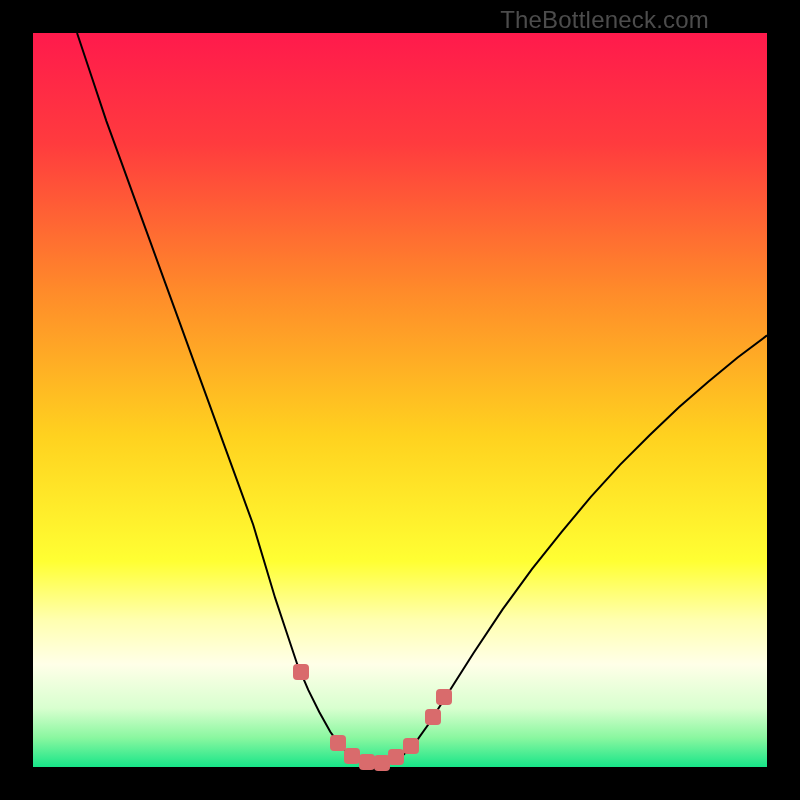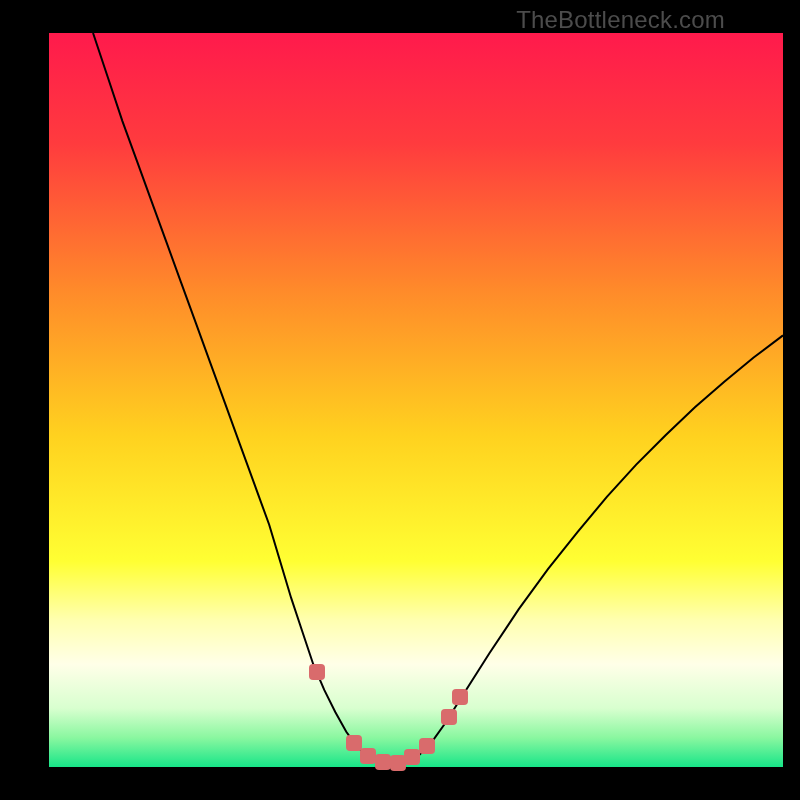--- a/index.html
+++ b/index.html
@@ -11,21 +11,20 @@
     background: #000;
     font-family: Arial, Helvetica, sans-serif;
   }
   .frame {
     position: absolute;
     left: 0;
     top: 0;
     width: 721px;
     height: 800px;
     background: #000;
-    margin-left: 16px;
   }
   .plot {
     position: absolute;
     left: 33px;
     top: 33px;
     width: 734px;
     height: 734px;
     
   }
   .watermark {

